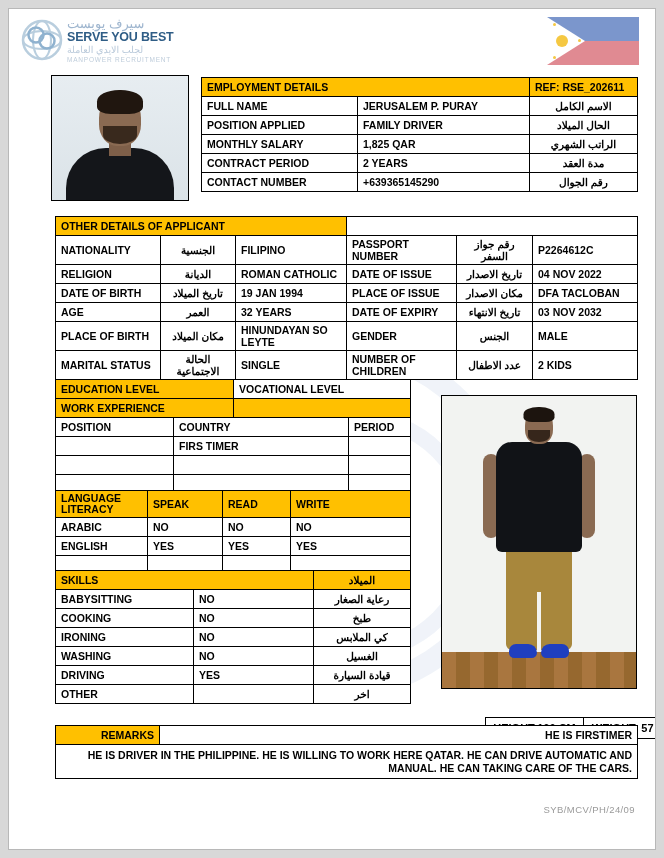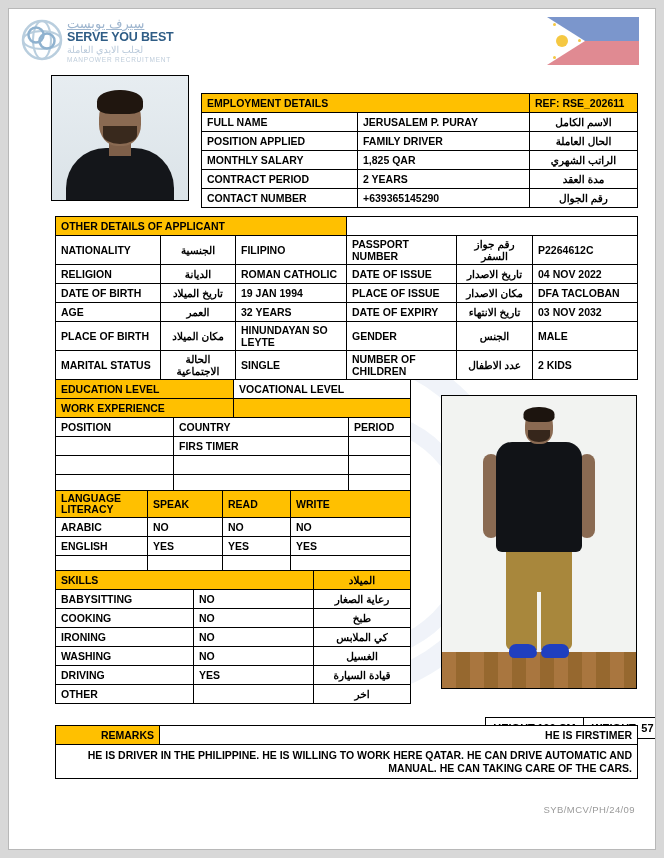--- a/index.html
+++ b/index.html
@@ -29,21 +29,21 @@
     width: 220px; height: 220px; border-radius: 50%;
     border: 16px solid #eef2f8;
   }
   .content { position: relative; z-index: 2; }
 
   
   .header { position: absolute; left: 0; top: 0; width: 648px; height: 58px; }
   .logo { position: absolute; left: 12px; top: 8px; width: 190px; height: 46px; }
   .logo-mark { position: absolute; left: 0; top: 2px; width: 42px; height: 42px; }
   .logo-text { position: absolute; left: 46px; top: 0px; width: 146px; text-align: left; }
-  .logo-ar1 { font-size: 13px; color: #9fb6cf; letter-spacing: .5px; line-height: 13px; direction: rtl; text-decoration: underline; }
+  .logo-ar1 { font-size: 13px; color: #9fb6cf; letter-spacing: .5px; line-height: 13px; direction: rtl; }
   .logo-en1 { font-size: 12.5px; font-weight: bold; color: #2f5d86; line-height: 14px; letter-spacing: -.2px; }
   .logo-ar2 { font-size: 9.5px; color: #b9c9da; line-height: 11px; direction: rtl; }
   .logo-en2 { font-size: 6.5px; color: #bfcddb; letter-spacing: .8px; line-height: 9px; }
 
   .flag { position: absolute; right: 18px; top: 8px; width: 92px; height: 48px; overflow: hidden; }
   .flag-blue { position:absolute; left:0; top:0; width:92px; height:24px; background:#7b96cc; }
   .flag-red  { position:absolute; left:0; top:24px; width:92px; height:24px; background:#e08a92; }
   .flag-tri  { position:absolute; left:0; top:0; width:0; height:0;
                border-top: 24px solid transparent; border-bottom: 24px solid transparent;
                border-left: 38px solid #ffffff; }
@@ -155,40 +155,40 @@
 
     <div class="photo-id">
       <div class="id-bg"></div>
       <div class="id-body"></div>
       <div class="id-neck"></div>
       <div class="id-head"></div>
       <div class="id-hair"></div>
       <div class="id-beard"></div>
     </div>
 
-    <table class="tbl" style="left:192px; top:84px; width:436px;">
+    <table class="tbl" style="left:192px; top:68px; width:436px;">
       <colgroup>
           <col style="width:156px">
           <col style="width:172px">
           <col style="width:108px">
         </colgroup>
       <tbody>
           <tr>
         <td class="hdr" colspan="2">EMPLOYMENT DETAILS</td>
         <td class="hdr">REF: RSE_202611</td>
       </tr>
       <tr>
         <td>FULL NAME</td>
         <td>JERUSALEM P. PURAY</td>
         <td class="ar">الاسم الكامل</td>
       </tr>
       <tr>
         <td>POSITION APPLIED</td>
         <td>FAMILY DRIVER</td>
-        <td class="ar">الحال العاملة</td>
+        <td class="ar">الحال الميلاد</td>
       </tr>
       <tr>
         <td>MONTHLY SALARY</td>
         <td>1,825 QAR</td>
         <td class="ar">الراتب الشهري</td>
       </tr>
       <tr>
         <td>CONTRACT PERIOD</td>
         <td>2 YEARS</td>
         <td class="ar">مدة العقد</td>

